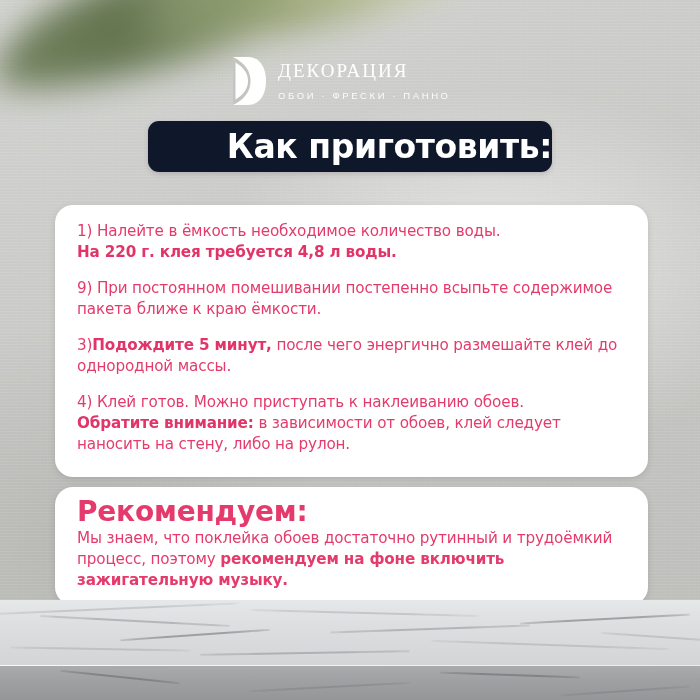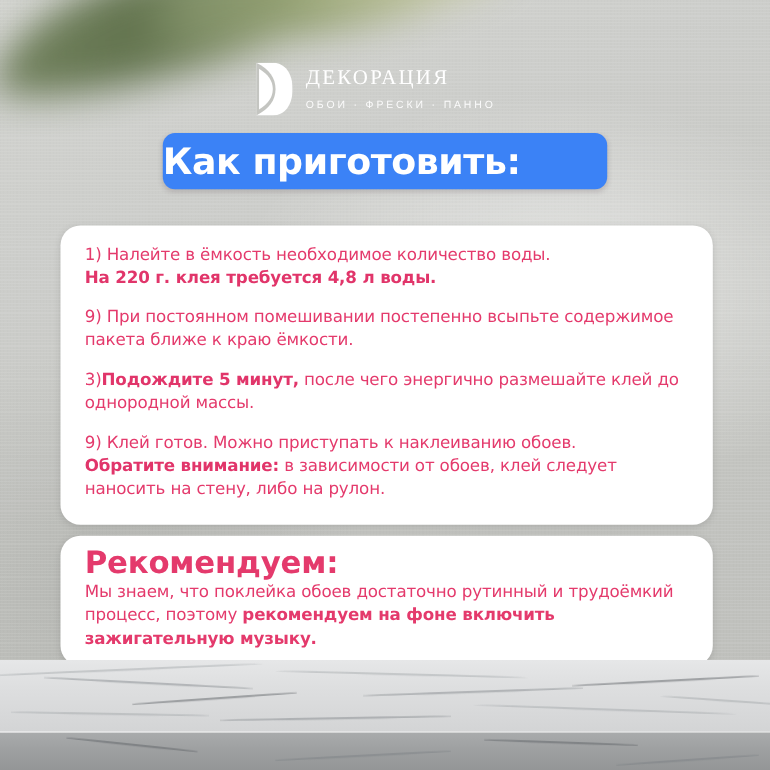--- a/index.html
+++ b/index.html
@@ -154,25 +154,25 @@
     line-height: 14px;
     margin-top: 3px;
     white-space: nowrap;
   }
 
   
   .banner {
     position: absolute;
     left: 148px; top: 121px;
     width: 404px; height: 51px;
-    background: #3b82f6;
+    background: #0f172a;
     border-radius: 11px;
     display: flex;
     align-items: center;
-    justify-content: flex-start;
+    justify-content: flex-end;
     box-shadow: 0 2px 5px rgba(60,40,48,0.18);
   }
   .banner-text {
     font-family: "DejaVu Sans", sans-serif;
     font-size: 33px;
     font-weight: bold;
     color: #ffffff;
     letter-spacing: -0.4px;
     line-height: 1;
     white-space: nowrap;
@@ -259,21 +259,21 @@
 
   <div class="banner">
     <span class="banner-text">Как приготовить:</span>
   </div>
 
   <div class="card" id="card-steps">
     <div class="steps-inner">
       <p class="step"><span>1) Налейте в ёмкость необходимое количество воды.</span><br><b>На 220 г. клея требуется 4,8 л воды.</b></p>
       <p class="step"><span>9) При постоянном помешивании постепенно всыпьте содержимое пакета ближе к краю ёмкости.</span></p>
       <p class="step"><span>3)</span><b>Подождите 5 минут,</b><span> после чего энергично размешайте клей до однородной массы.</span></p>
-      <p class="step"><span>9) Клей готов. Можно приступать к наклеиванию обоев.</span><br><b>Обратите внимание:</b><span> в зависимости от обоев, клей следует наносить на стену, либо на рулон.</span></p>
+      <p class="step"><span>4) Клей готов. Можно приступать к наклеиванию обоев.</span><br><b>Обратите внимание:</b><span> в зависимости от обоев, клей следует наносить на стену, либо на рулон.</span></p>
     </div>
   </div>
 
   <div class="card" id="card-recommend">
     <div class="rec-inner">
       <p class="rec-title">Рекомендуем:</p>
       <p class="rec-body"><span>Мы знаем, что поклейка обоев достаточно рутинный и трудоёмкий процесс, поэтому </span><b>рекомендуем на фоне включить зажигательную музыку.</b></p>
     </div>
   </div>
 

